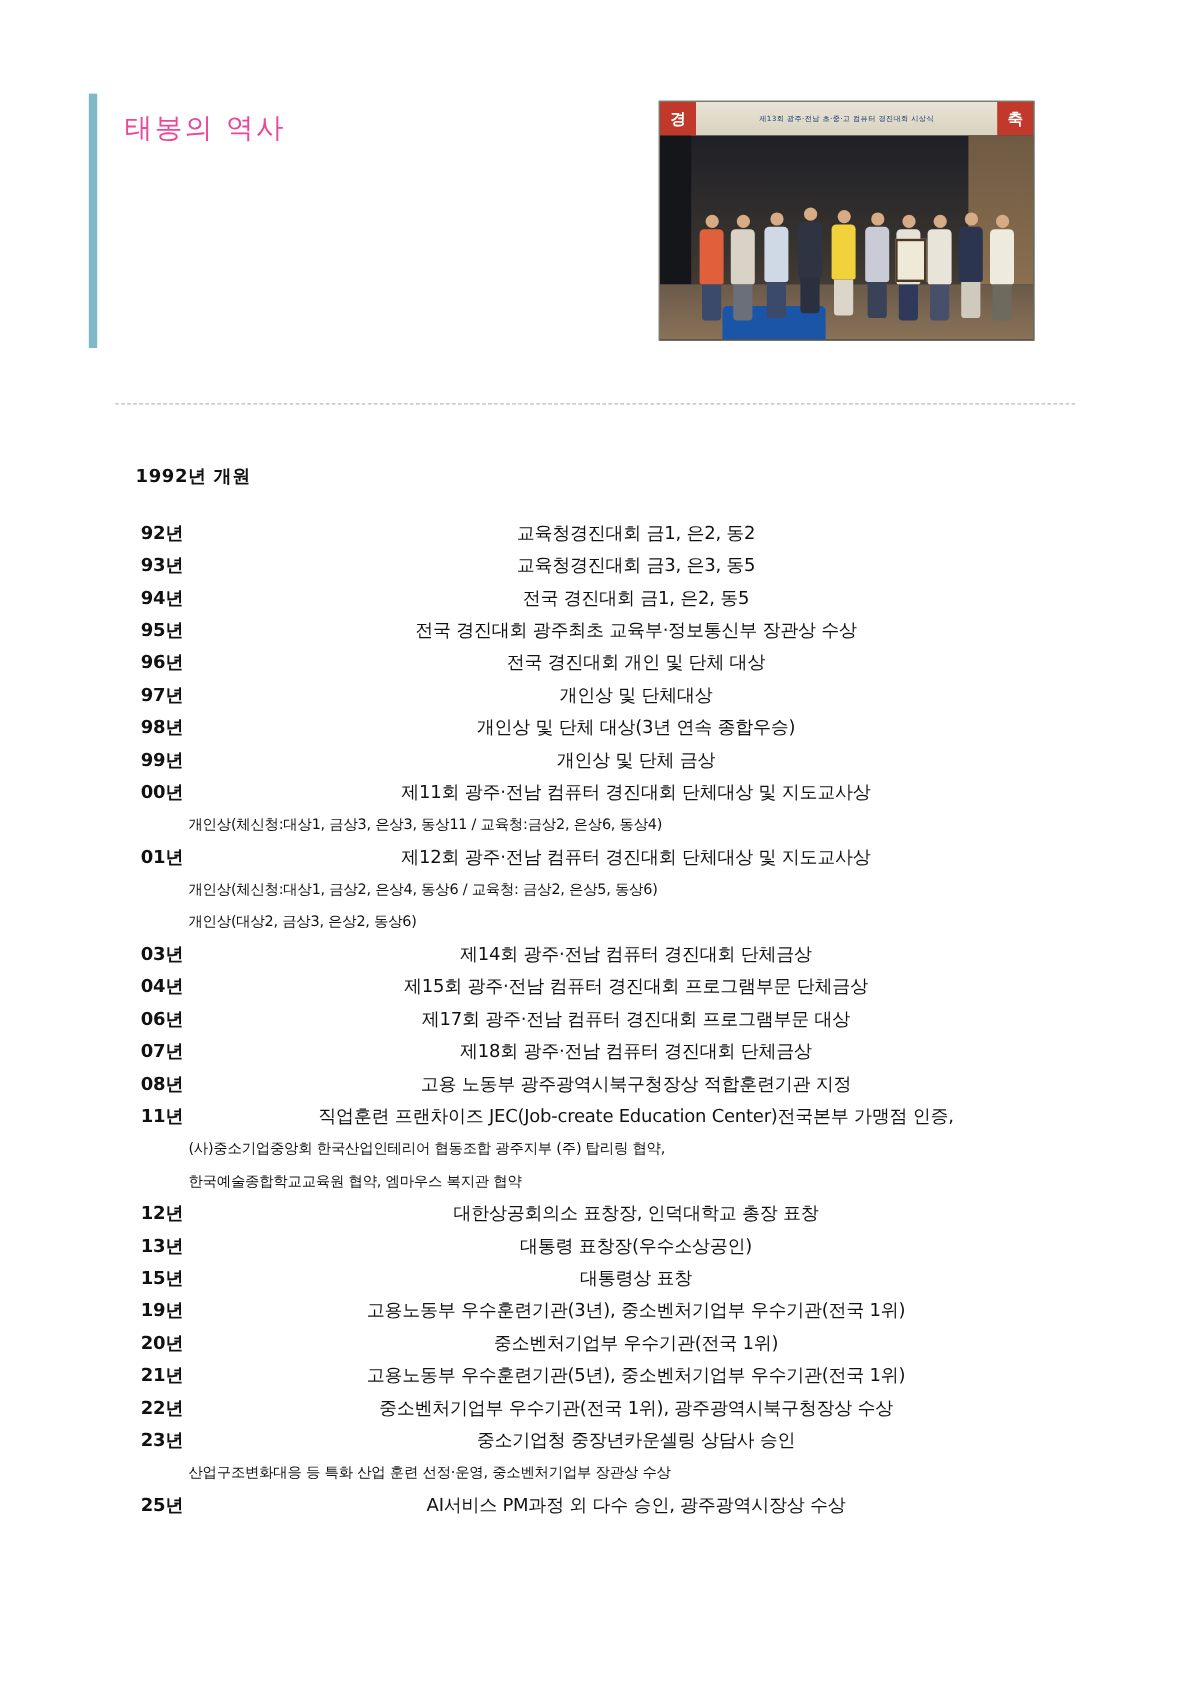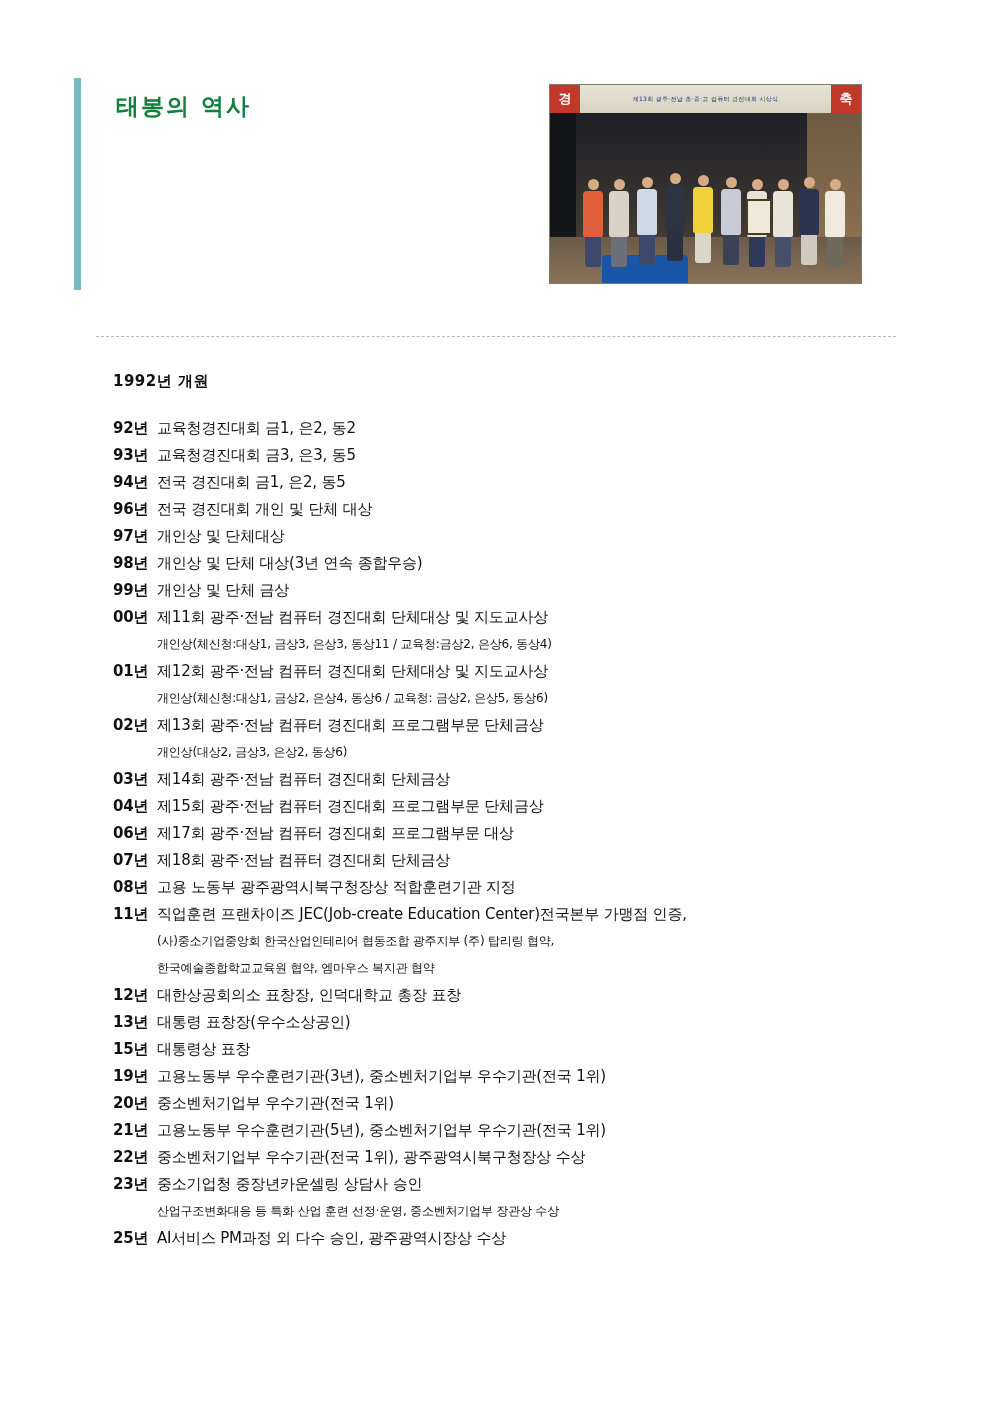--- a/index.html
+++ b/index.html
@@ -27,26 +27,26 @@
   .title-bar {
     position: absolute;
     left: 0;
     top: 0;
     width: 7px;
     height: 212px;
     background: #7fb8c6;
   }
   .page-title {
     position: absolute;
-    left: 42px;
+    left: 30px;
     top: 13px;
     font-size: 23px;
-    font-weight: bold;
+    font-weight: normal;
     letter-spacing: 2px;
-    color: #15803d;
+    color: #ec4899;
     white-space: nowrap;
   }
 
   
   .photo {
     position: absolute;
     left: 549px;
     top: 84px;
     width: 311px;
     height: 198px;
@@ -166,37 +166,38 @@
     left: 96px;
     top: 336px;
     width: 800px;
     border-top: 1px dashed #b9b9b9;
   }
 
   
   .content {
     position: absolute;
     left: 113px;
-    top: 372px;
+    top: 388px;
     width: 790px;
   }
   .open-year {
     font-size: 15px;
     font-weight: bold;
     letter-spacing: 0.5px;
     margin: 0 0 24px 0;
     color: #111;
   }
   .entry {
     display: flex;
     align-items: flex-start;
     font-size: 15px;
     line-height: 27px;
     letter-spacing: -0.2px;
     color: #111;
+    text-align: center;
   }
   .entry .yr {
     font-weight: bold;
     width: 44px;
     flex: 0 0 44px;
     white-space: nowrap;
   }
   .entry .txt {
     flex: 1;
   }
@@ -293,20 +294,24 @@
       </div>
       <div class="entry">
         <span class="yr">93년</span>
         <span class="txt">교육청경진대회 금3, 은3, 동5</span>
       </div>
       <div class="entry">
         <span class="yr">94년</span>
         <span class="txt">전국 경진대회 금1, 은2, 동5</span>
       </div>
       <div class="entry">
+        <span class="yr">95년</span>
+        <span class="txt">전국 경진대회 광주최초 교육부·정보통신부 장관상 수상</span>
+      </div>
+      <div class="entry">
         <span class="yr">96년</span>
         <span class="txt">전국 경진대회 개인 및 단체 대상</span>
       </div>
       <div class="entry">
         <span class="yr">97년</span>
         <span class="txt">개인상 및 단체대상</span>
       </div>
       <div class="entry">
         <span class="yr">98년</span>
         <span class="txt">개인상 및 단체 대상(3년 연속 종합우승)</span>
@@ -318,24 +323,20 @@
       <div class="entry">
         <span class="yr">00년</span>
         <span class="txt">제11회 광주·전남 컴퓨터 경진대회 단체대상 및 지도교사상</span>
       </div>
       <div class="sub">개인상(체신청:대상1, 금상3, 은상3, 동상11 / 교육청:금상2, 은상6, 동상4)</div>
       <div class="entry">
         <span class="yr">01년</span>
         <span class="txt">제12회 광주·전남 컴퓨터 경진대회 단체대상 및 지도교사상</span>
       </div>
       <div class="sub">개인상(체신청:대상1, 금상2, 은상4, 동상6 / 교육청: 금상2, 은상5, 동상6)</div>
-      <div class="entry">
-        <span class="yr">02년</span>
-        <span class="txt">제13회 광주·전남 컴퓨터 경진대회 프로그램부문 단체금상</span>
-      </div>
       <div class="sub">개인상(대상2, 금상3, 은상2, 동상6)</div>
       <div class="entry">
         <span class="yr">03년</span>
         <span class="txt">제14회 광주·전남 컴퓨터 경진대회 단체금상</span>
       </div>
       <div class="entry">
         <span class="yr">04년</span>
         <span class="txt">제15회 광주·전남 컴퓨터 경진대회 프로그램부문 단체금상</span>
       </div>
       <div class="entry">

